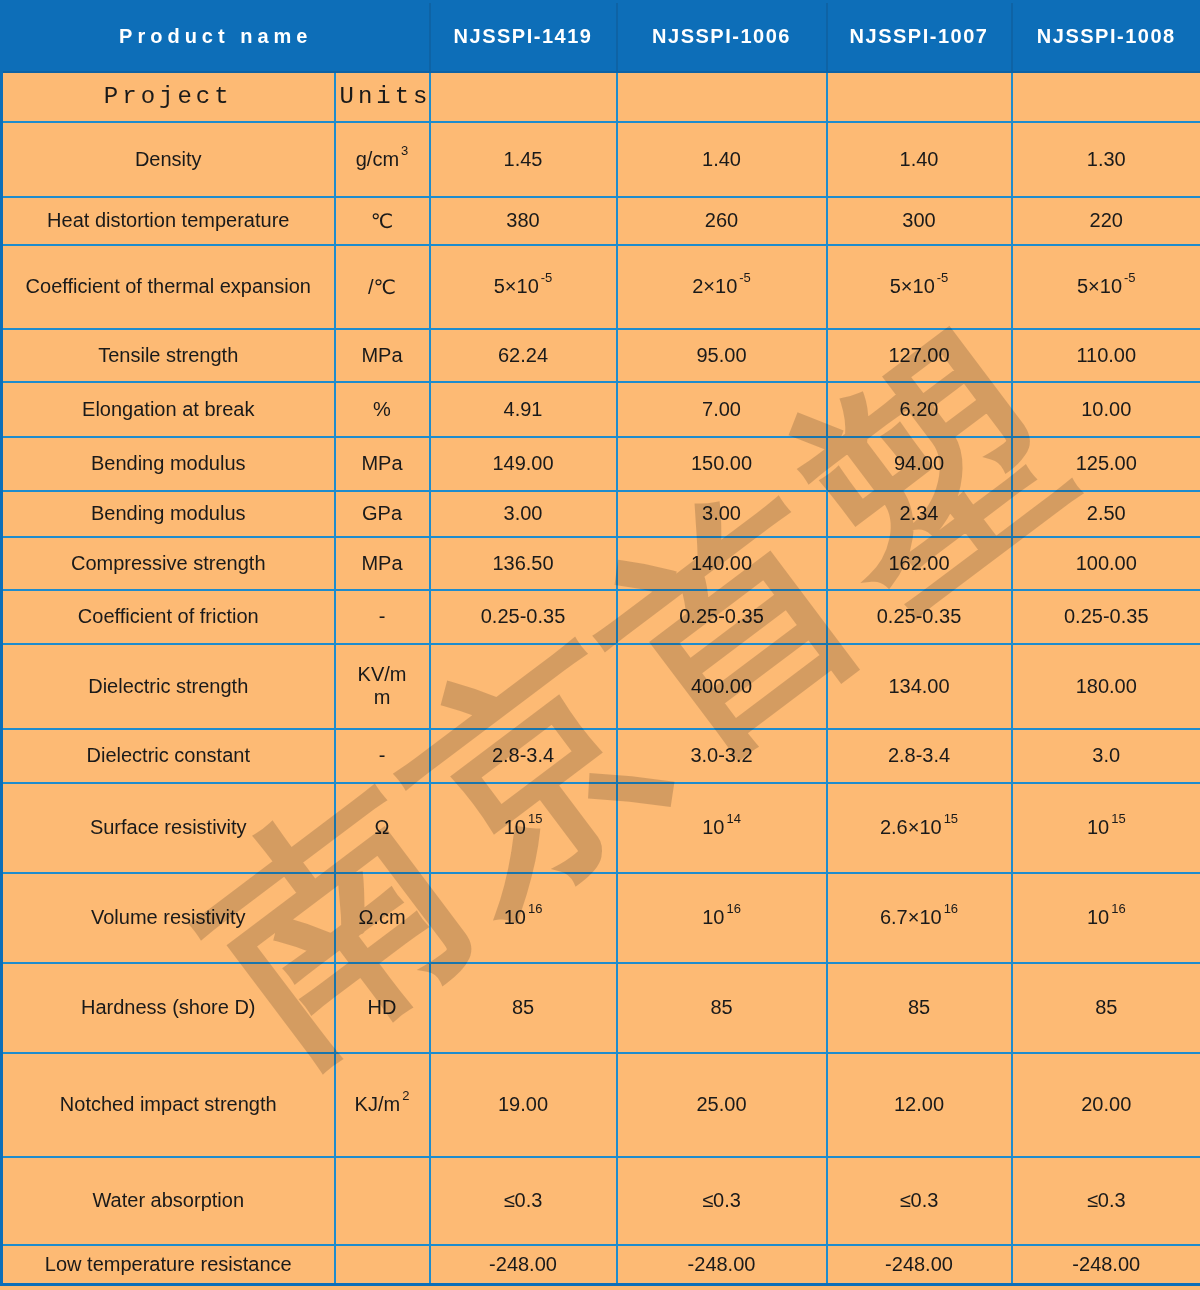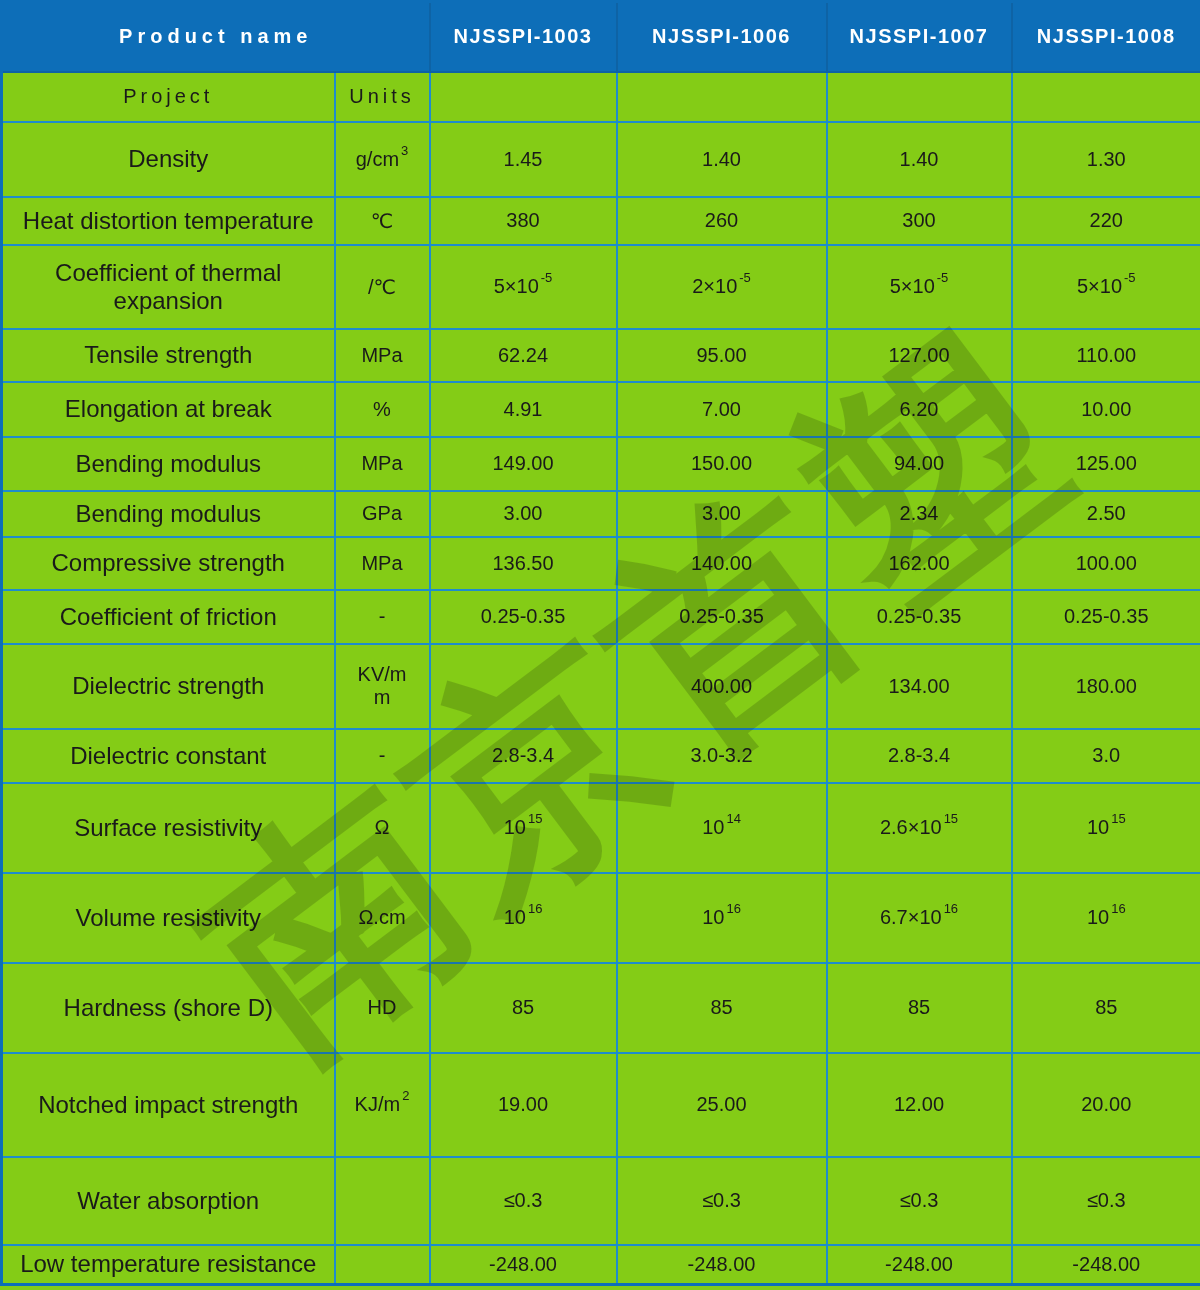--- a/index.html
+++ b/index.html
@@ -5,33 +5,33 @@
   :root{
     --header-bg:#0d6eb8;
     --grid:#1e8ccd;
     --header-text:#ffffff;
     --body-text:#1a1a1a;
     --watermark:rgba(0,0,0,0.16);
   }
   *{box-sizing:border-box;margin:0;padding:0;}
   html,body{margin:0;padding:0;background:#ffffff;}
   body{font-family:"Liberation Sans","DejaVu Sans",sans-serif;color:var(--body-text);}
-  .page{position:relative;width:1200px;height:1290px;background:#84cc16;overflow:hidden;}
+  .page{position:relative;width:1200px;height:1290px;background:#fdba74;overflow:hidden;}
   table.spec{border-collapse:collapse;table-layout:fixed;width:1200px;border:3px solid var(--header-bg);}
   th,td{border:2px solid var(--grid);text-align:center;vertical-align:middle;padding:2px 4px;}
   thead tr{height:70px;}
   thead th{background:var(--header-bg);color:var(--header-text);font-weight:bold;font-size:20px;border-color:#0e63a5;}
   th.th-product{letter-spacing:5px;}
   th.th-model{letter-spacing:1.5px;}
   td{font-size:20px;}
-  .prop-cell{font-size:24px;}
+  .prop-cell{font-size:20px;}
   .unit-cell{font-size:20px;}
   .unit-cell .base{white-space:pre-line;}
   .value-cell{font-size:20px;}
-  .project-label,.units-label{letter-spacing:4px;font-size:20px;}
+  .project-label,.units-label{letter-spacing:4px;font-size:24px;font-family:Liberation Mono, monospace;}
   .sup{font-size:13px;position:relative;top:-11px;margin-left:2px;}
   
   tbody tr:nth-child(1){height:50px;}
   tbody tr:nth-child(2){height:75px;}
   tbody tr:nth-child(3){height:48px;}
   tbody tr:nth-child(4){height:84px;}
   tbody tr:nth-child(5){height:53px;}
   tbody tr:nth-child(6){height:55px;}
   tbody tr:nth-child(7){height:54px;}
   tbody tr:nth-child(8){height:46px;}
@@ -69,21 +69,21 @@
       <col style="width:333px">
       <col style="width:95px">
       <col style="width:187px">
       <col style="width:210px">
       <col style="width:185px">
       <col style="width:190px">
     </colgroup>
     <thead>
       <tr>
         <th class="th-product" colspan="2">Product name</th>
-        <th class="th-model">NJSSPI-1003</th>
+        <th class="th-model">NJSSPI-1419</th>
         <th class="th-model">NJSSPI-1006</th>
         <th class="th-model">NJSSPI-1007</th>
         <th class="th-model">NJSSPI-1008</th>
       </tr>
     </thead>
     <tbody>
       <tr>
         <td class="prop-cell project-label">Project</td>
         <td class="unit-cell units-label">Units</td>
         <td class="value-cell"></td>

